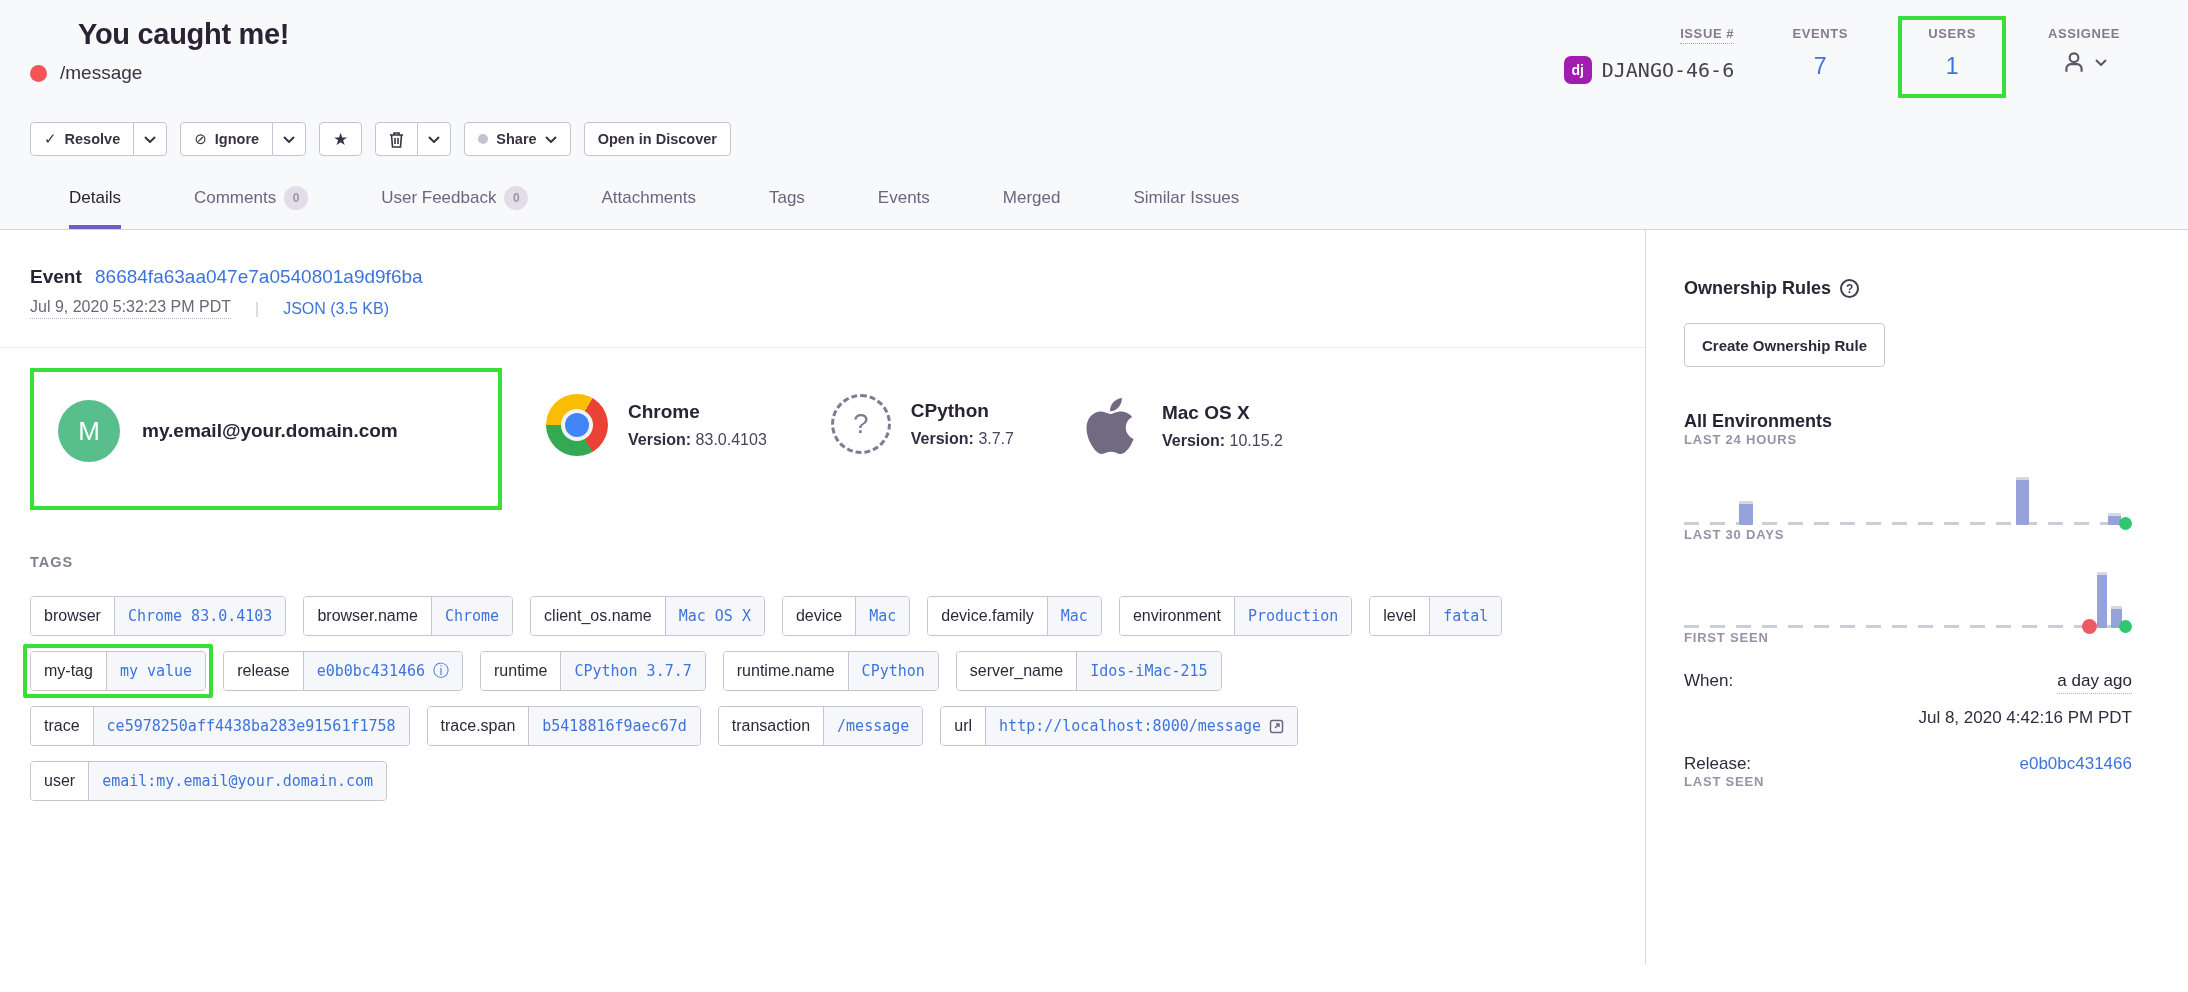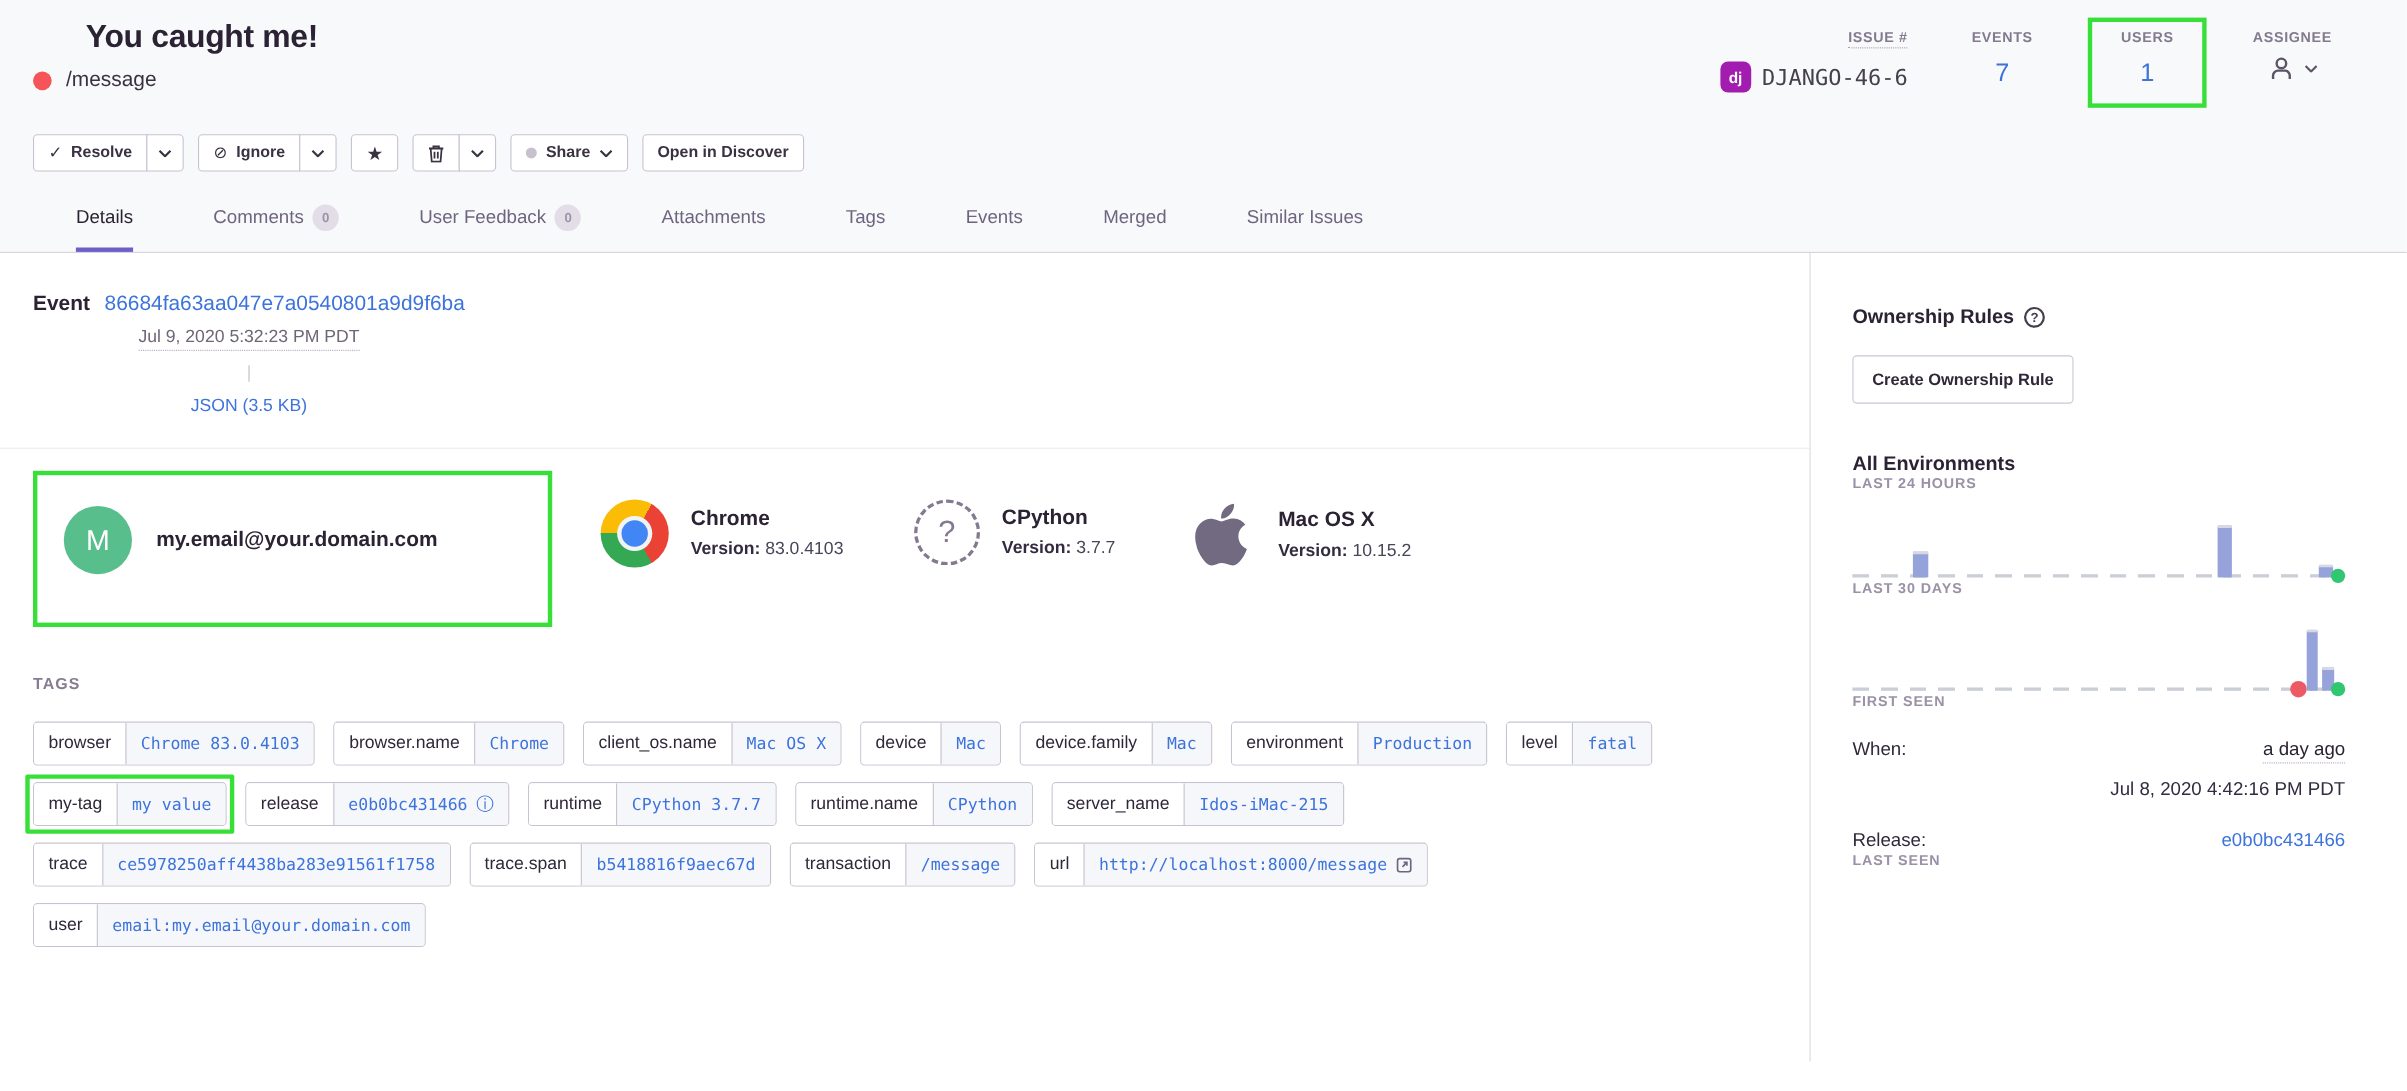--- a/index.html
+++ b/index.html
@@ -52,21 +52,21 @@
   .tab-badge{background:#e3dde8;color:#9d93a8;font-size:12px;font-weight:700;
     min-width:24px;height:24px;border-radius:12px;display:flex;align-items:center;justify-content:center;padding:0 4px;}
   
   .content{display:flex;height:735px;background:#fff;}
   .main-col{width:1645px;}
   .event-toolbar{display:flex;justify-content:space-between;align-items:flex-start;padding:36px 56px 28px 30px;
     border-bottom:1px solid #eceaf0;}
   .event-id-row{font-size:19px;}
   .event-label{font-weight:700;margin-right:8px;}
   .event-id{color:var(--blue);text-decoration:none;cursor:pointer;}
-  .event-date-row{display:flex;align-items:center;gap:12px;margin-top:10px;font-size:16px;flex-direction:column;}
+  .event-date-row{display:flex;align-items:center;gap:24px;margin-top:10px;font-size:16px;}
   .event-date{color:#6e6576;border-bottom:1px dotted #b9b1c2;padding-bottom:2px;}
   .sep{color:#d0cad6;}
   .json-link{color:var(--blue);text-decoration:none;cursor:pointer;}
   .pager{display:flex;margin-top:2px;}
   .pager .pbtn{height:44px;min-width:54px;background:#fff;border:1px solid #d2ccda;
     font-family:"Liberation Sans",sans-serif;font-size:15px;font-weight:700;color:#2f2839;
     display:flex;align-items:center;justify-content:center;padding:0 18px;margin-left:-1px;cursor:pointer;}
   .pager .pbtn:first-child{border-radius:4px 0 0 4px;margin-left:0;}
   .pager .pbtn:last-child{border-radius:0 4px 4px 0;}
   .pager .pbtn.disabled{color:#ccc5d4;border-color:#e9e5ef;cursor:default;}

